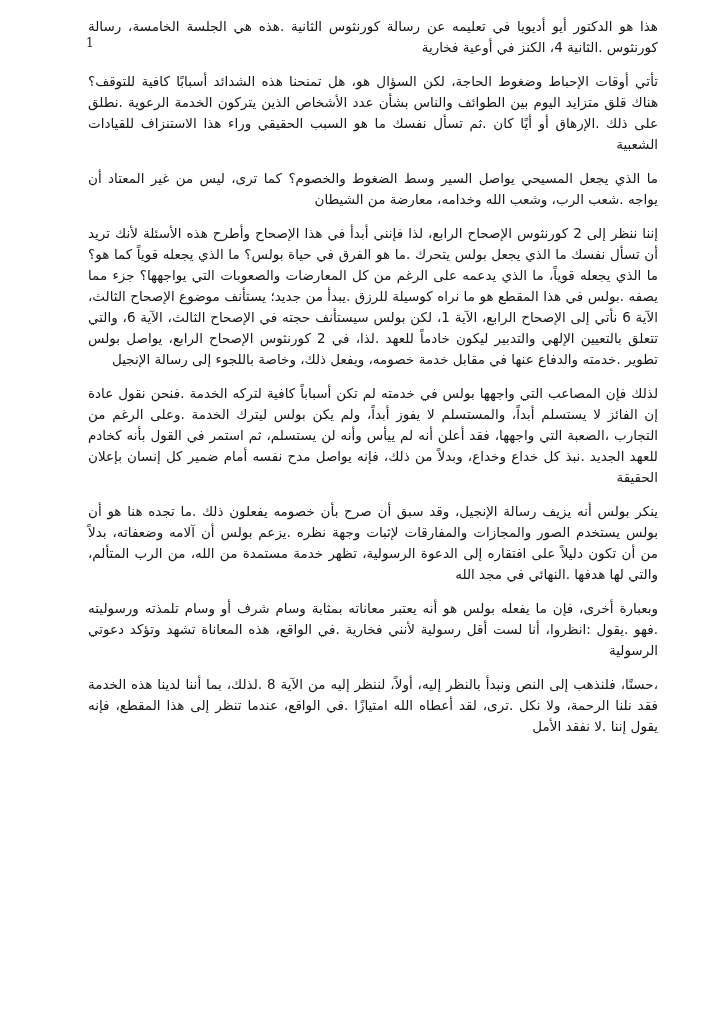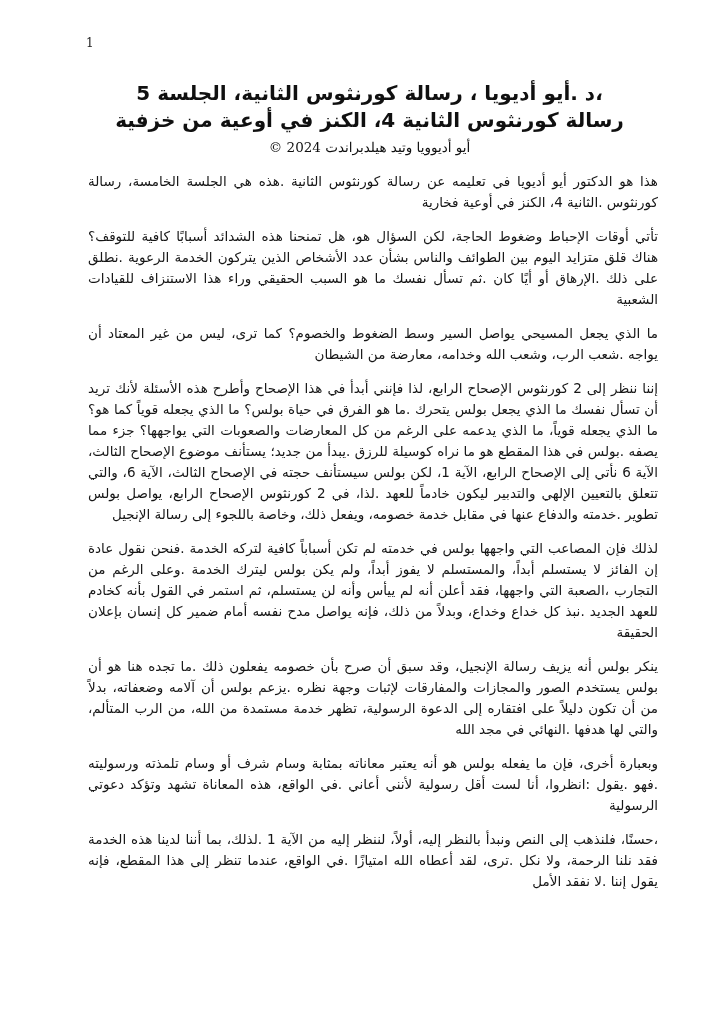--- a/index.html
+++ b/index.html
@@ -65,32 +65,25 @@
     margin: 0 0 13px 0;
   }
 </style>
 </head>
 <body>
 
 <div class="page">
 
   <div class="page-number">1</div>
 
-  <header class="doc-header">
-    <h1 class="doc-title">
-      <span class="title-line">،د .أيو أديويا ، رسالة كورنثوس الثانية، الجلسة 5</span>
-      <span class="title-line">رسالة كورنثوس الثانية 4، الكنز في أوعية من خزفية</span>
-    </h1>
-    <div class="copyright-line">أيو أديوويا وتيد هيلدبراندت 2024 ©</div>
-  </header>
 
   <main class="doc-body">
     <p class="para">هذا هو الدكتور أيو أديويا في تعليمه عن رسالة كورنثوس الثانية .هذه هي الجلسة الخامسة، رسالة كورنثوس .الثانية 4، الكنز في أوعية فخارية</p>
     <p class="para">تأتي أوقات الإحباط وضغوط الحاجة، لكن السؤال هو، هل تمنحنا هذه الشدائد أسبابًا كافية للتوقف؟ هناك قلق متزايد اليوم بين الطوائف والناس بشأن عدد الأشخاص الذين يتركون الخدمة الرعوية .نطلق على ذلك .الإرهاق أو أيًا كان .ثم تسأل نفسك ما هو السبب الحقيقي وراء هذا الاستنزاف للقيادات الشعبية</p>
     <p class="para">ما الذي يجعل المسيحي يواصل السير وسط الضغوط والخصوم؟ كما ترى، ليس من غير المعتاد أن يواجه .شعب الرب، وشعب الله وخدامه، معارضة من الشيطان</p>
     <p class="para">إننا ننظر إلى 2 كورنثوس الإصحاح الرابع، لذا فإنني أبدأ في هذا الإصحاح وأطرح هذه الأسئلة لأنك تريد أن تسأل نفسك ما الذي يجعل بولس يتحرك .ما هو الفرق في حياة بولس؟ ما الذي يجعله قوياً كما هو؟ ما الذي يجعله قوياً، ما الذي يدعمه على الرغم من كل المعارضات والصعوبات التي يواجهها؟ جزء مما يصفه .بولس في هذا المقطع هو ما نراه كوسيلة للرزق .يبدأ من جديد؛ يستأنف موضوع الإصحاح الثالث، الآية 6 نأتي إلى الإصحاح الرابع، الآية 1، لكن بولس سيستأنف حجته في الإصحاح الثالث، الآية 6، والتي تتعلق بالتعيين الإلهي والتدبير ليكون خادماً للعهد .لذا، في 2 كورنثوس الإصحاح الرابع، يواصل بولس تطوير .خدمته والدفاع عنها في مقابل خدمة خصومه، ويفعل ذلك، وخاصة باللجوء إلى رسالة الإنجيل</p>
     <p class="para">لذلك فإن المصاعب التي واجهها بولس في خدمته لم تكن أسباباً كافية لتركه الخدمة .فنحن نقول عادة إن الفائز لا يستسلم أبداً، والمستسلم لا يفوز أبداً، ولم يكن بولس ليترك الخدمة .وعلى الرغم من التجارب ،الصعبة التي واجهها، فقد أعلن أنه لم ييأس وأنه لن يستسلم، ثم استمر في القول بأنه كخادم للعهد الجديد .نبذ كل خداع وخداع، وبدلاً من ذلك، فإنه يواصل مدح نفسه أمام ضمير كل إنسان بإعلان الحقيقة</p>
     <p class="para">ينكر بولس أنه يزيف رسالة الإنجيل، وقد سبق أن صرح بأن خصومه يفعلون ذلك .ما تجده هنا هو أن بولس يستخدم الصور والمجازات والمفارقات لإثبات وجهة نظره .يزعم بولس أن آلامه وضعفاته، بدلاً من أن تكون دليلاً على افتقاره إلى الدعوة الرسولية، تظهر خدمة مستمدة من الله، من الرب المتألم، والتي لها هدفها .النهائي في مجد الله</p>
-    <p class="para">وبعبارة أخرى، فإن ما يفعله بولس هو أنه يعتبر معاناته بمثابة وسام شرف أو وسام تلمذته ورسوليته .فهو .يقول :انظروا، أنا لست أقل رسولية لأنني أعاني .في الواقع، هذه المعاناة تشهد وتؤكد دعوتي الرسولية</p>
-    <p class="para">،حسنًا، فلنذهب إلى النص ونبدأ بالنظر إليه، أولاً، لننظر إليه من الآية 1 .لذلك، بما أننا لدينا هذه الخدمة فقد نلنا الرحمة، ولا نكل .ترى، لقد أعطاه الله امتيازًا .في الواقع، عندما تنظر إلى هذا المقطع، فإنه يقول إننا .لا نفقد الأمل</p>
+    <p class="para">وبعبارة أخرى، فإن ما يفعله بولس هو أنه يعتبر معاناته بمثابة وسام شرف أو وسام تلمذته ورسوليته .فهو .يقول :انظروا، أنا لست أقل رسولية لأنني فخارية .في الواقع، هذه المعاناة تشهد وتؤكد دعوتي الرسولية</p>
+    <p class="para">،حسنًا، فلنذهب إلى النص ونبدأ بالنظر إليه، أولاً، لننظر إليه من الآية 8 .لذلك، بما أننا لدينا هذه الخدمة فقد نلنا الرحمة، ولا نكل .ترى، لقد أعطاه الله امتيازًا .في الواقع، عندما تنظر إلى هذا المقطع، فإنه يقول إننا .لا نفقد الأمل</p>
   </main>
 
 </div>
 
 </body></html>

